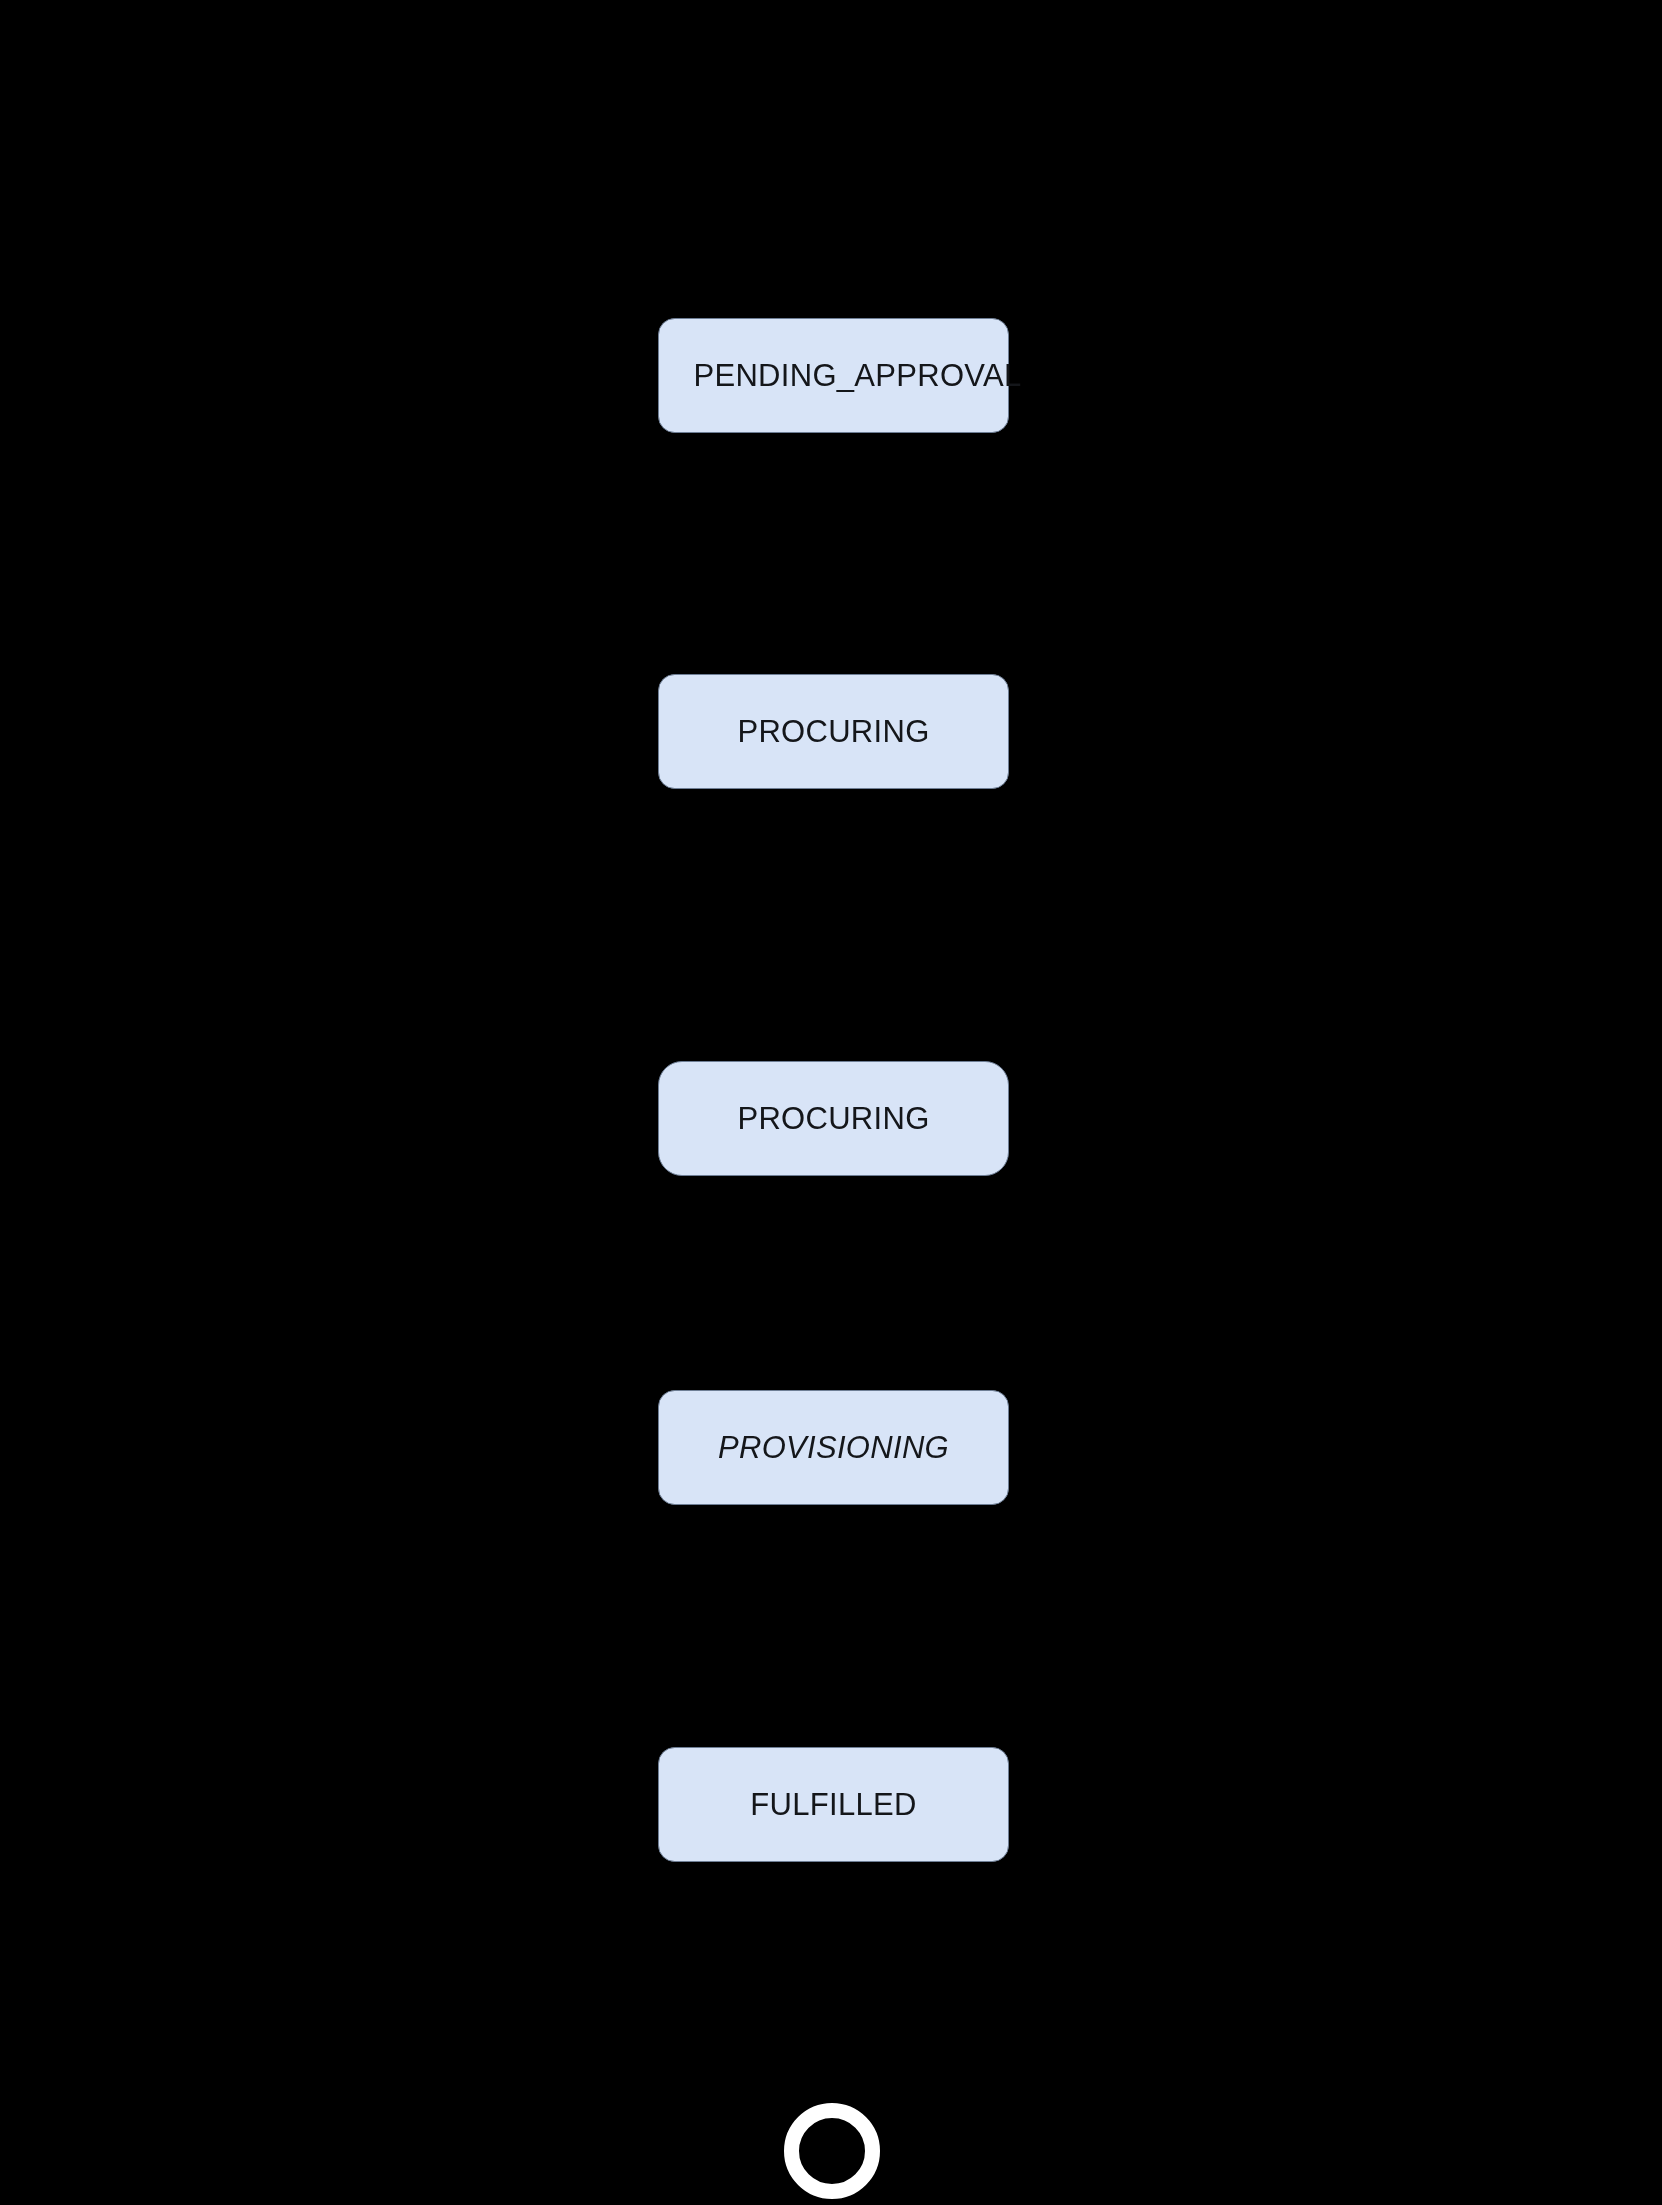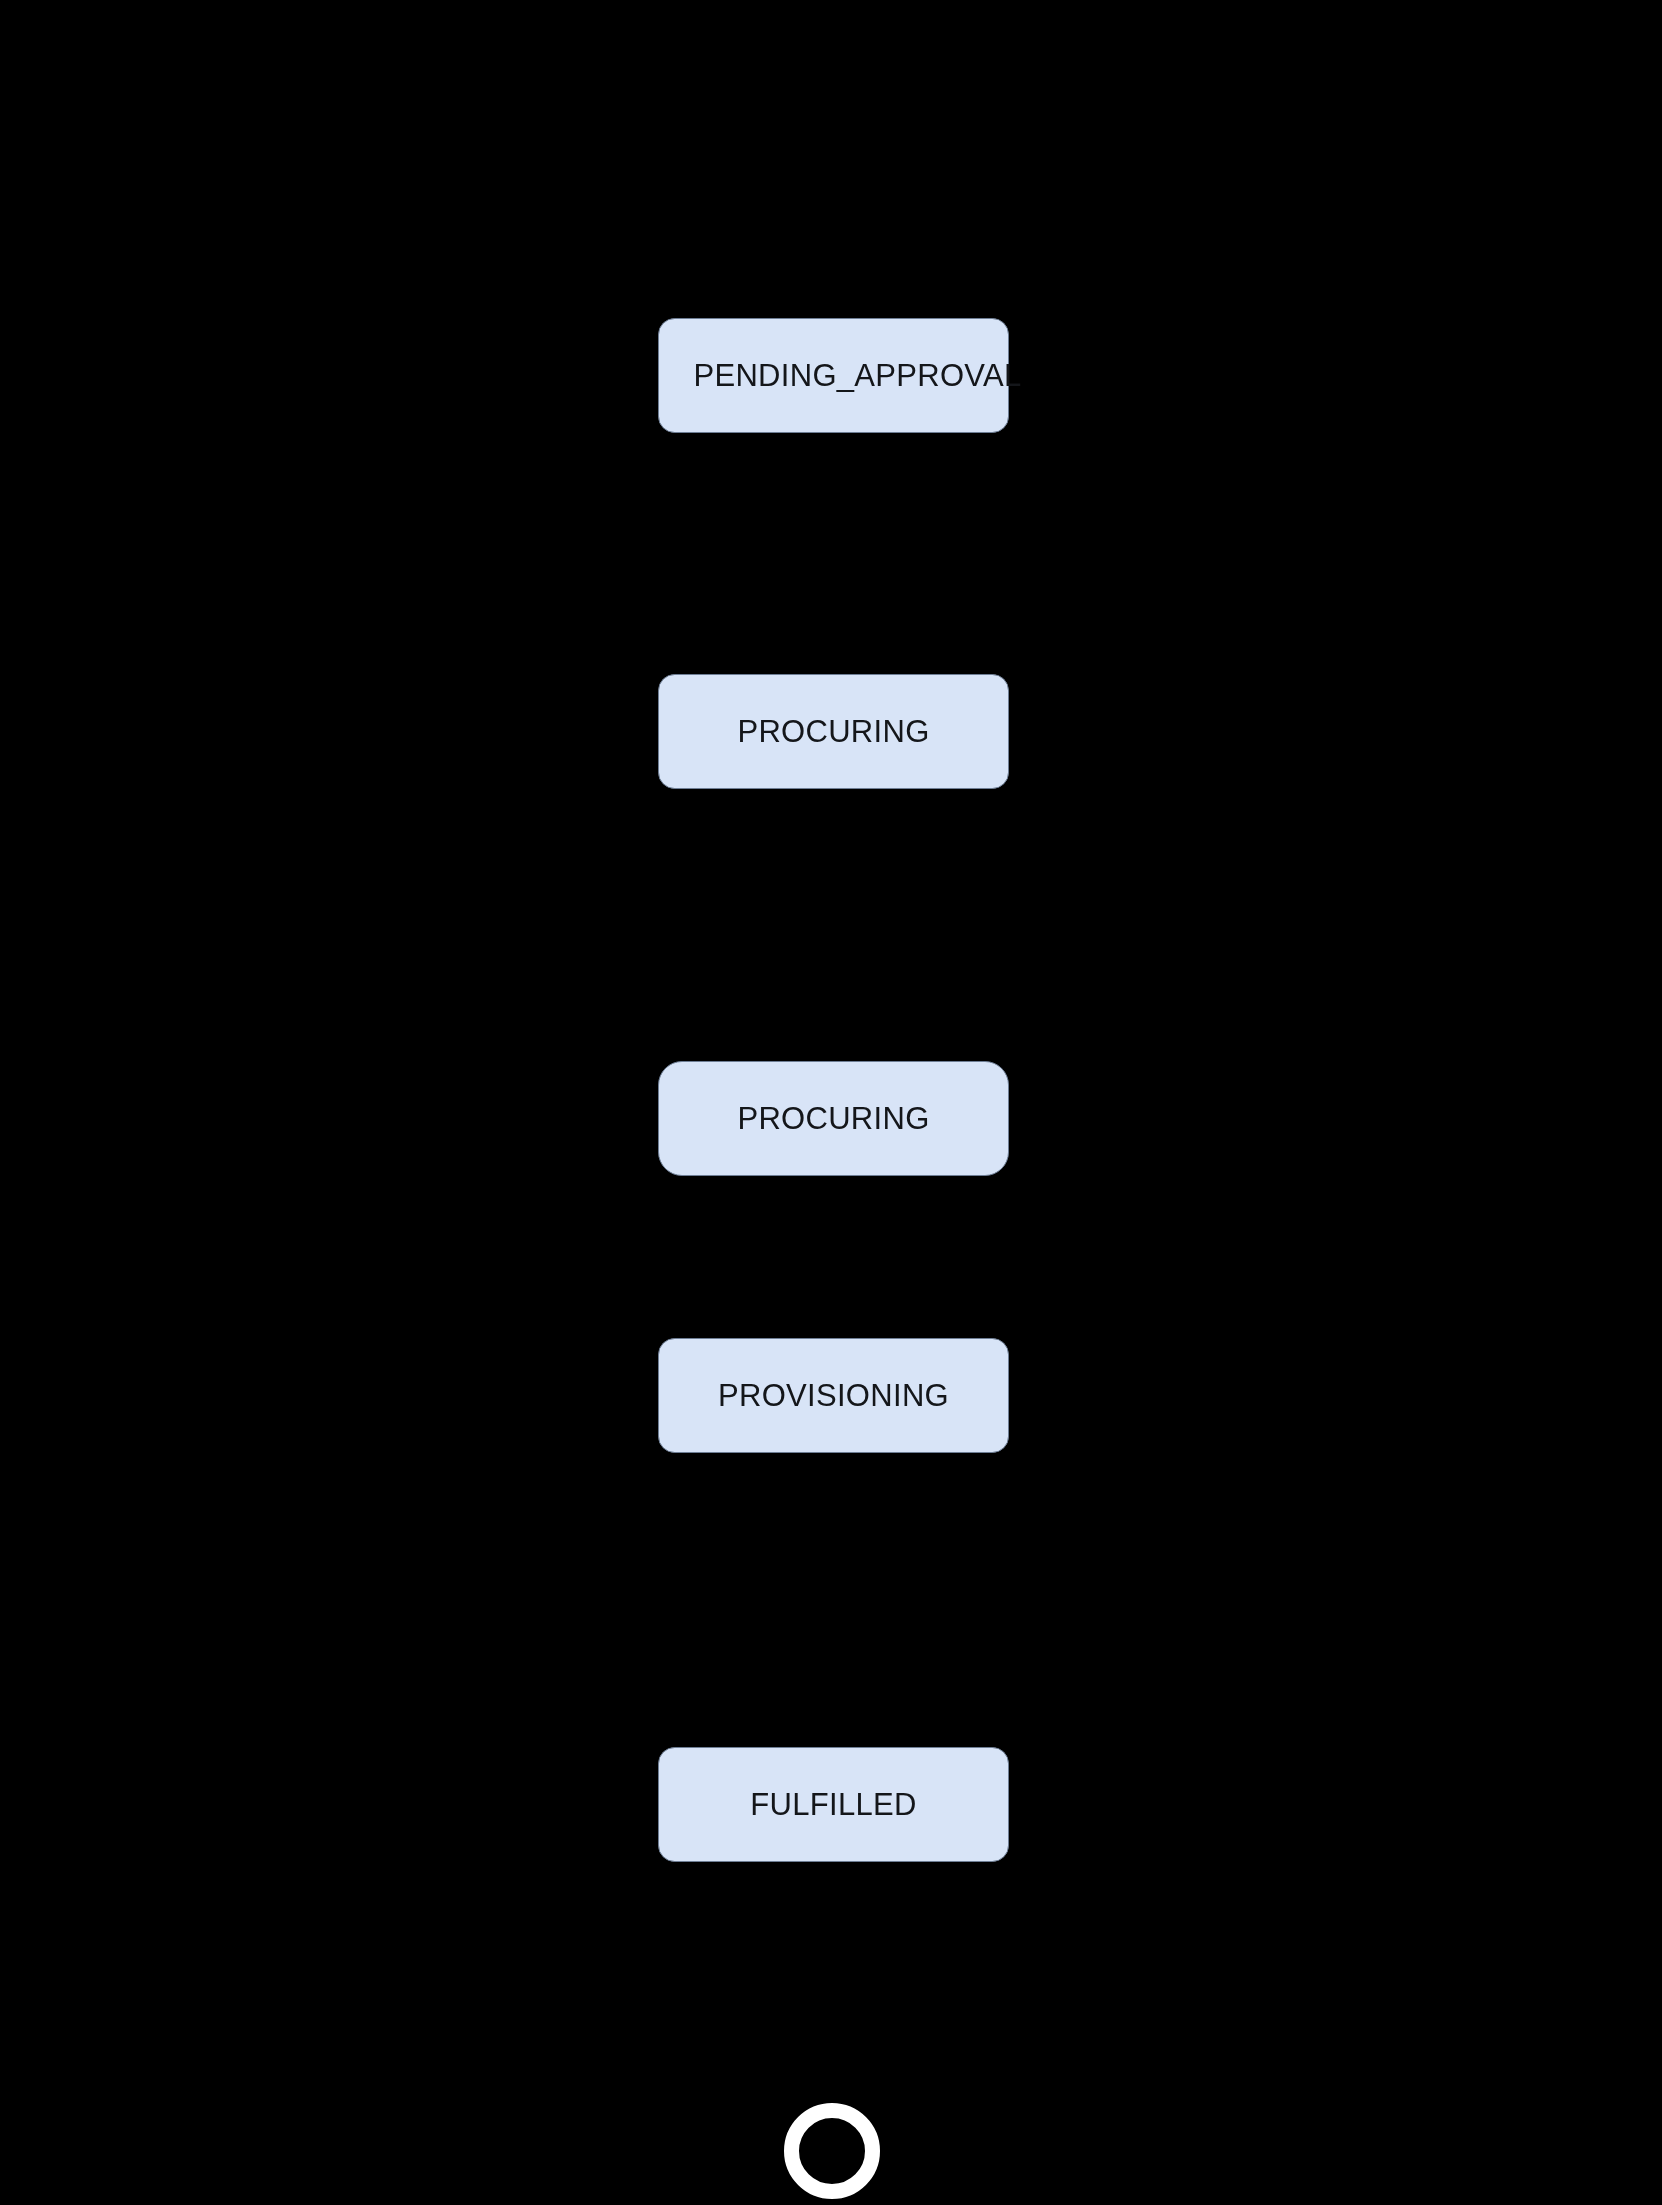--- a/index.html
+++ b/index.html
@@ -33,21 +33,21 @@
   }
   .state-label {
     font-size: 31px;
     letter-spacing: 0.3px;
     color: var(--node-text, #14161a);
     white-space: nowrap;
   }
   .node-0 { top: 318px; padding-left: 48px;  }
   .node-1 { top: 674px; }
   .node-2 { top: 1061px; border-radius: 24px; }
-  .node-3 { top: 1338px; }
+  .node-3 { top: 1390px; font-style: italic; }
   .node-4 { top: 1747px; }
   .final-state {
     position: absolute;
     left: 784px;
     top: 2103px;
     width: 66px;
     height: 66px;
     border: 15px solid var(--ring, #ffffff);
     border-radius: 50%;
     background: transparent;

